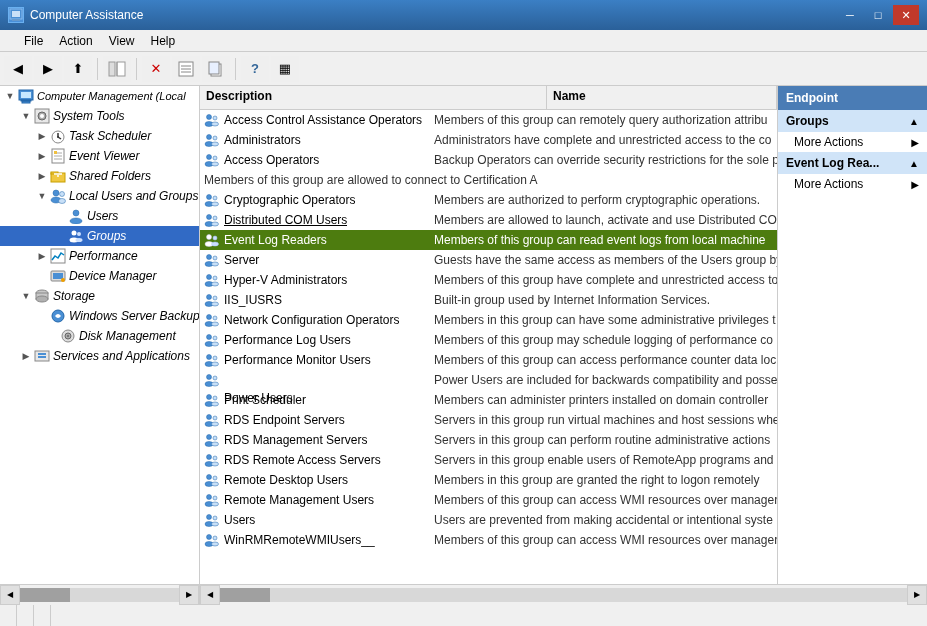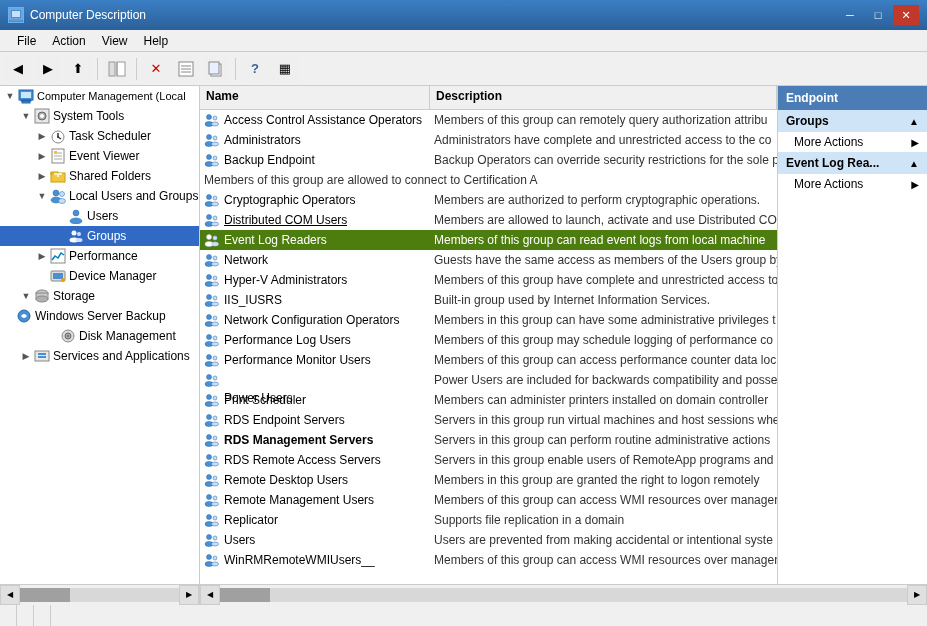--- a/index.html
+++ b/index.html
@@ -44,21 +44,21 @@
     }
     .title-btn.close { background: #c0392b; }
 
     
     .menu-bar {
       background: #f0f0f0;
       height: 22px;
       display: flex;
       align-items: center;
       border-bottom: 1px solid #ccc;
-      padding: 0 9px;
+      padding: 0 16px;
     }
     .menu-item {
       padding: 2px 8px;
       cursor: pointer;
       font-size: 12px;
     }
 
     
     .toolbar {
       background: #f0f0f0;
@@ -105,21 +105,21 @@
     .tree-expand {
       width: 16px; min-width: 16px;
       display: flex; align-items: center; justify-content: center;
       font-size: 9px; color: #555;
     }
     .tree-icon {
       width: 16px; min-width: 16px; height: 16px;
       display: flex; align-items: center; justify-content: center;
       margin-right: 3px; font-size: 12px;
     }
-    .tree-label { font-size: 12px; }
+    .tree-label { font-size: 12px; font-style: italic; }
 
     
     .content-pane {
       flex: 1;
       display: flex;
       flex-direction: column;
       overflow: hidden;
     }
     .list-header {
       display: flex;
@@ -239,21 +239,21 @@
 
 <div class="title-bar">
   <div class="title-bar-left">
     <div class="title-bar-icon">
       <svg width="14" height="14" viewBox="0 0 14 14">
         <rect x="1" y="1" width="12" height="10" fill="#4a8fd4" stroke="#88bbee" stroke-width="1"></rect>
         <rect x="3" y="3" width="8" height="6" fill="#c8e0f8"></rect>
         <rect x="3" y="11" width="8" height="2" fill="#6699cc"></rect>
       </svg>
     </div>
-    <span class="title-bar-title">Computer Description</span>
+    <span class="title-bar-title">Computer Assistance</span>
   </div>
   <div class="title-bar-controls">
     <button class="title-btn">─</button>
     <button class="title-btn">□</button>
     <button class="title-btn close">✕</button>
   </div>
 </div>
 
 <div class="menu-bar">
   <span class="menu-item">File</span>
@@ -429,21 +429,21 @@
       <span class="tree-icon">
         <svg width="16" height="16" viewBox="0 0 16 16">
           <ellipse cx="8" cy="5" rx="6" ry="3" fill="#c8c8c8" stroke="#888" stroke-width="1"></ellipse>
           <rect x="2" y="5" width="12" height="6" fill="#c8c8c8" stroke="#888" stroke-width="1"></rect>
           <ellipse cx="8" cy="11" rx="6" ry="3" fill="#b0b0b0" stroke="#888" stroke-width="1"></ellipse>
         </svg>
       </span>
       <span class="tree-label">Storage</span>
     </div>
 
-    <div class="tree-item" style="">
+    <div class="tree-item" style="padding-left:34px;">
       <span class="tree-expand" style="visibility:hidden;">▶</span>
       <span class="tree-icon">
         <svg width="16" height="16" viewBox="0 0 16 16">
           <circle cx="8" cy="8" r="6" fill="#4a8fd4" stroke="#2266aa" stroke-width="1"></circle>
           <path d="M5 8 Q8 4 11 8 Q8 12 5 8" fill="#fff"></path>
         </svg>
       </span>
       <span class="tree-label">Windows Server Backup</span>
     </div>
 
@@ -468,22 +468,22 @@
           <line x1="4" y1="9" x2="12" y2="9" stroke="#4a8fd4" stroke-width="2"></line>
         </svg>
       </span>
       <span class="tree-label">Services and Applications</span>
     </div>
   </div>
 
   <div class="content-pane">
 
     <div class="list-header">
+      <div class="col-header col-desc">Description</div>
       <div class="col-header col-name">Name</div>
-      <div class="col-header col-desc">Description</div>
     </div>
 
     <div class="list-body" id="groups-list">
     <div class="list-row">
           <div class="cell-name">
             <span class="cell-icon">
               <svg width="16" height="16" viewBox="0 0 16 16">
       <circle cx="5" cy="5" r="2.5" fill="#4a8fd4" stroke="#2266aa" stroke-width="0.5"></circle>
       <ellipse cx="5" cy="12" rx="4" ry="2.5" fill="#4a8fd4" stroke="#2266aa" stroke-width="0.5"></ellipse>
       <circle cx="11" cy="6" r="2" fill="#c8e0f8" stroke="#2266aa" stroke-width="0.5"></circle>
@@ -511,21 +511,21 @@
         <div class="list-row">
           <div class="cell-name">
             <span class="cell-icon">
               <svg width="16" height="16" viewBox="0 0 16 16">
       <circle cx="5" cy="5" r="2.5" fill="#4a8fd4" stroke="#2266aa" stroke-width="0.5"></circle>
       <ellipse cx="5" cy="12" rx="4" ry="2.5" fill="#4a8fd4" stroke="#2266aa" stroke-width="0.5"></ellipse>
       <circle cx="11" cy="6" r="2" fill="#c8e0f8" stroke="#2266aa" stroke-width="0.5"></circle>
       <ellipse cx="11" cy="12" rx="3.5" ry="2" fill="#c8e0f8" stroke="#2266aa" stroke-width="0.5"></ellipse>
     </svg>
             </span>
-            <span style="overflow: hidden; white-space: nowrap;">Backup Endpoint</span>
+            <span style="overflow: hidden; white-space: nowrap;">Access Operators</span>
           </div>
           <div class="cell-desc">Backup Operators can override security restrictions for the sole p</div>
         </div>
         <div class="list-row">
           <div class="cell-desc">Members of this group are allowed to connect to Certification A</div>
         </div>
         <div class="list-row">
           <div class="cell-name">
             <span class="cell-icon">
               <svg width="16" height="16" viewBox="0 0 16 16">
@@ -570,21 +570,21 @@
         <div class="list-row">
           <div class="cell-name">
             <span class="cell-icon">
               <svg width="16" height="16" viewBox="0 0 16 16">
       <circle cx="5" cy="5" r="2.5" fill="#4a8fd4" stroke="#2266aa" stroke-width="0.5"></circle>
       <ellipse cx="5" cy="12" rx="4" ry="2.5" fill="#4a8fd4" stroke="#2266aa" stroke-width="0.5"></ellipse>
       <circle cx="11" cy="6" r="2" fill="#c8e0f8" stroke="#2266aa" stroke-width="0.5"></circle>
       <ellipse cx="11" cy="12" rx="3.5" ry="2" fill="#c8e0f8" stroke="#2266aa" stroke-width="0.5"></ellipse>
     </svg>
             </span>
-            <span style="overflow: hidden; white-space: nowrap;">Network</span>
+            <span style="overflow: hidden; white-space: nowrap;">Server</span>
           </div>
           <div class="cell-desc">Guests have the same access as members of the Users group by</div>
         </div>
         <div class="list-row">
           <div class="cell-name">
             <span class="cell-icon">
               <svg width="16" height="16" viewBox="0 0 16 16">
       <circle cx="5" cy="5" r="2.5" fill="#4a8fd4" stroke="#2266aa" stroke-width="0.5"></circle>
       <ellipse cx="5" cy="12" rx="4" ry="2.5" fill="#4a8fd4" stroke="#2266aa" stroke-width="0.5"></ellipse>
       <circle cx="11" cy="6" r="2" fill="#c8e0f8" stroke="#2266aa" stroke-width="0.5"></circle>
@@ -696,21 +696,21 @@
         <div class="list-row">
           <div class="cell-name">
             <span class="cell-icon">
               <svg width="16" height="16" viewBox="0 0 16 16">
       <circle cx="5" cy="5" r="2.5" fill="#4a8fd4" stroke="#2266aa" stroke-width="0.5"></circle>
       <ellipse cx="5" cy="12" rx="4" ry="2.5" fill="#4a8fd4" stroke="#2266aa" stroke-width="0.5"></ellipse>
       <circle cx="11" cy="6" r="2" fill="#c8e0f8" stroke="#2266aa" stroke-width="0.5"></circle>
       <ellipse cx="11" cy="12" rx="3.5" ry="2" fill="#c8e0f8" stroke="#2266aa" stroke-width="0.5"></ellipse>
     </svg>
             </span>
-            <span style="overflow: hidden; white-space: nowrap; font-weight: bold;">RDS Management Servers</span>
+            <span style="overflow: hidden; white-space: nowrap;">RDS Management Servers</span>
           </div>
           <div class="cell-desc">Servers in this group can perform routine administrative actions</div>
         </div>
         <div class="list-row">
           <div class="cell-name">
             <span class="cell-icon">
               <svg width="16" height="16" viewBox="0 0 16 16">
       <circle cx="5" cy="5" r="2.5" fill="#4a8fd4" stroke="#2266aa" stroke-width="0.5"></circle>
       <ellipse cx="5" cy="12" rx="4" ry="2.5" fill="#4a8fd4" stroke="#2266aa" stroke-width="0.5"></ellipse>
       <circle cx="11" cy="6" r="2" fill="#c8e0f8" stroke="#2266aa" stroke-width="0.5"></circle>
@@ -741,34 +741,20 @@
               <svg width="16" height="16" viewBox="0 0 16 16">
       <circle cx="5" cy="5" r="2.5" fill="#4a8fd4" stroke="#2266aa" stroke-width="0.5"></circle>
       <ellipse cx="5" cy="12" rx="4" ry="2.5" fill="#4a8fd4" stroke="#2266aa" stroke-width="0.5"></ellipse>
       <circle cx="11" cy="6" r="2" fill="#c8e0f8" stroke="#2266aa" stroke-width="0.5"></circle>
       <ellipse cx="11" cy="12" rx="3.5" ry="2" fill="#c8e0f8" stroke="#2266aa" stroke-width="0.5"></ellipse>
     </svg>
             </span>
             <span style="overflow: hidden; white-space: nowrap;">Remote Management Users</span>
           </div>
           <div class="cell-desc">Members of this group can access WMI resources over manager</div>
-        </div>
-        <div class="list-row">
-          <div class="cell-name">
-            <span class="cell-icon">
-              <svg width="16" height="16" viewBox="0 0 16 16">
-      <circle cx="5" cy="5" r="2.5" fill="#4a8fd4" stroke="#2266aa" stroke-width="0.5"></circle>
-      <ellipse cx="5" cy="12" rx="4" ry="2.5" fill="#4a8fd4" stroke="#2266aa" stroke-width="0.5"></ellipse>
-      <circle cx="11" cy="6" r="2" fill="#c8e0f8" stroke="#2266aa" stroke-width="0.5"></circle>
-      <ellipse cx="11" cy="12" rx="3.5" ry="2" fill="#c8e0f8" stroke="#2266aa" stroke-width="0.5"></ellipse>
-    </svg>
-            </span>
-            <span style="overflow: hidden; white-space: nowrap;">Replicator</span>
-          </div>
-          <div class="cell-desc">Supports file replication in a domain</div>
         </div>
         <div class="list-row">
           <div class="cell-name">
             <span class="cell-icon">
               <svg width="16" height="16" viewBox="0 0 16 16">
       <circle cx="5" cy="5" r="2.5" fill="#4a8fd4" stroke="#2266aa" stroke-width="0.5"></circle>
       <ellipse cx="5" cy="12" rx="4" ry="2.5" fill="#4a8fd4" stroke="#2266aa" stroke-width="0.5"></ellipse>
       <circle cx="11" cy="6" r="2" fill="#c8e0f8" stroke="#2266aa" stroke-width="0.5"></circle>
       <ellipse cx="11" cy="12" rx="3.5" ry="2" fill="#c8e0f8" stroke="#2266aa" stroke-width="0.5"></ellipse>
     </svg>

